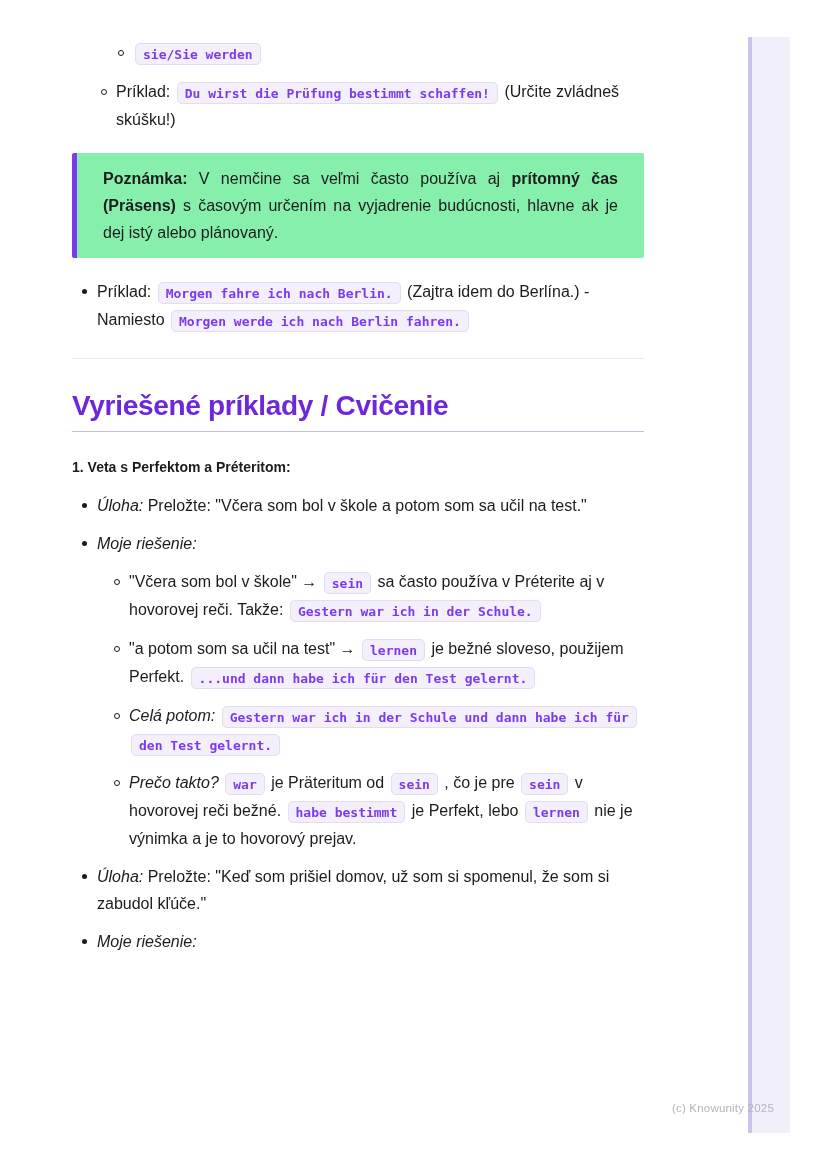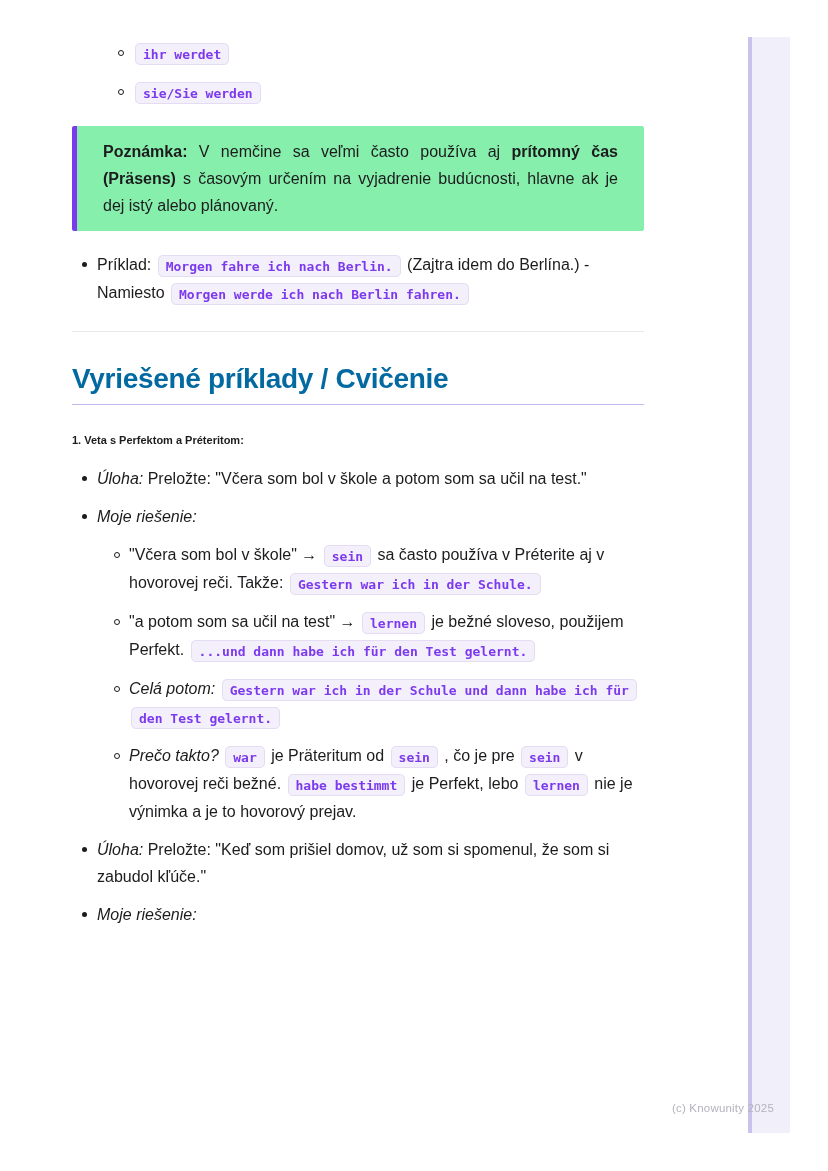--- a/index.html
+++ b/index.html
@@ -17,21 +17,21 @@
   .m-circle > li::before{
     content:"";position:absolute;left:0;top:10.5px;width:4px;height:4px;border-radius:50%;
     border:1.4px solid #1c1c1e;background:transparent;
   }
   .ind-0{margin-left:10px;}
   .ind-1{margin-left:29px;}
   .ind-2{margin-left:46px;}
   .ind-nested{margin-left:17px;margin-top:8px;margin-bottom:0;}
   
   p{font-size:16px;line-height:27px;margin:22px 0;}
-  p.bold{font-weight:700;font-size:11px;margin:22px 0 4px;}
+  p.bold{font-weight:700;font-size:14px;margin:22px 0 4px;}
   h2{font-size:28px;line-height:34px;font-weight:700;letter-spacing:-0.3px;margin:30px 0 8px;}
   .hr{height:1px;border:0;}
   .hr-gray{background:#e8e8ed;margin:24px 0 0 0;}
   .hr-purple{background:#c6b9f1;margin:0 0 0 0;}
   
   .note{
     background:#86efac;border-left:5px solid #7c3aed;border-radius:2px;
     padding:12px 26px;margin:20px 0;
   }
   .note p{text-align:justify;margin:0;line-height:27px;}
@@ -55,33 +55,33 @@
     font-size:11.5px;color:#b4b2bc;z-index:2;letter-spacing:0.2px;
   }
 </style>
 </head>
 <body>
 
 <div class="page">
   <div class="edge-strip"></div>
   <div class="content">
       <ul class="lst m-circle ind-2">
-        <li><code class="chip">ihr werdet</code></li>
         <li><code class="chip">sie/Sie werden</code></li>
       </ul>
       <ul class="lst m-circle ind-1">
+        <li><span>Príklad: </span><code class="chip">Du wirst die Prüfung bestimmt schaffen!</code><span> (Určite zvládneš skúšku!)</span></li>
       </ul>
       <div class="note">
         <p><strong>Poznámka:</strong><span> V nemčine sa veľmi často používa aj </span><strong>prítomný čas (Präsens)</strong><span> s časovým určením na vyjadrenie budúcnosti, hlavne ak je dej istý alebo plánovaný.</span></p>
       </div>
       <ul class="lst m-disc ind-0">
         <li><span>Príklad: </span><code class="chip">Morgen fahre ich nach Berlin.</code><span> (Zajtra idem do Berlína.) - Namiesto </span><code class="chip">Morgen werde ich nach Berlin fahren.</code></li>
       </ul>
       <div class="hr hr-gray"></div>
-      <h2 style="color: #0369a1;">Vyriešené príklady / Cvičenie</h2>
+      <h2 style="color: #6d28d9;">Vyriešené príklady / Cvičenie</h2>
       <div class="hr hr-purple"></div>
       <p class="bold"><span>1. Veta s Perfektom a Préteritom:</span></p>
       <ul class="lst m-disc ind-0">
         <li><em>Úloha:</em><span> Preložte: "Včera som bol v škole a potom som sa učil na test."</span></li>
         <li><em>Moje riešenie:</em><ul class="lst m-circle ind-nested">
             <li><span>"Včera som bol v škole" → </span><code class="chip">sein</code><span> sa často používa v Préterite aj v hovorovej reči. Takže: </span><code class="chip">Gestern war ich in der Schule.</code></li>
             <li><span>"a potom som sa učil na test" → </span><code class="chip">lernen</code><span> je bežné sloveso, použijem Perfekt. </span><code class="chip">...und dann habe ich für den Test gelernt.</code></li>
             <li><em>Celá potom:</em><span> </span><code class="chip">Gestern war ich in der Schule und dann habe ich für den Test gelernt.</code></li>
             <li><em>Prečo takto?</em><span> </span><code class="chip">war</code><span> je Präteritum od </span><code class="chip">sein</code><span> , čo je pre </span><code class="chip">sein</code><span> v hovorovej reči bežné. </span><code class="chip">habe bestimmt</code><span> je Perfekt, lebo </span><code class="chip">lernen</code><span> nie je výnimka a je to hovorový prejav.</span></li>
           </ul></li>

